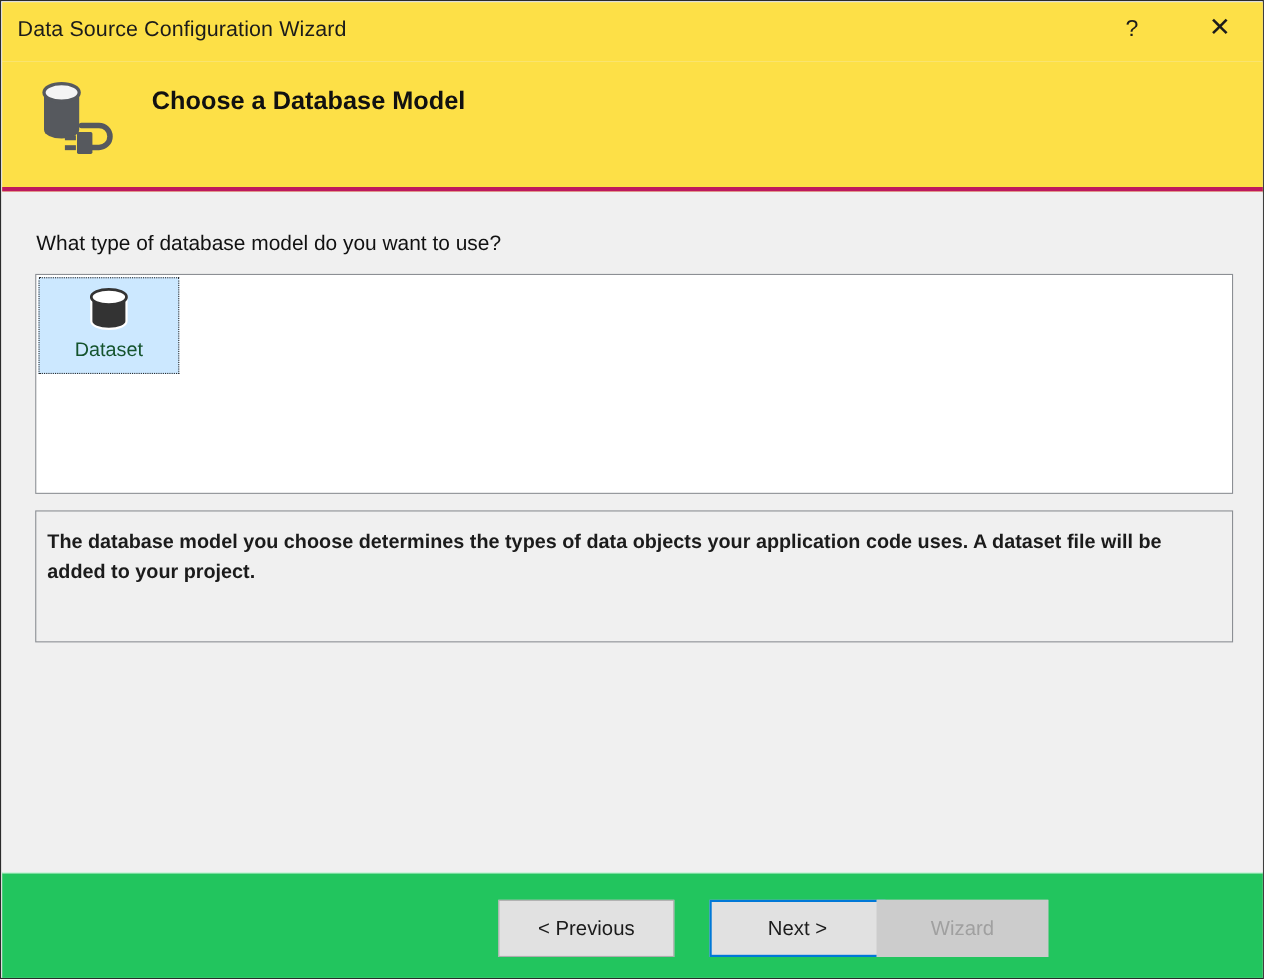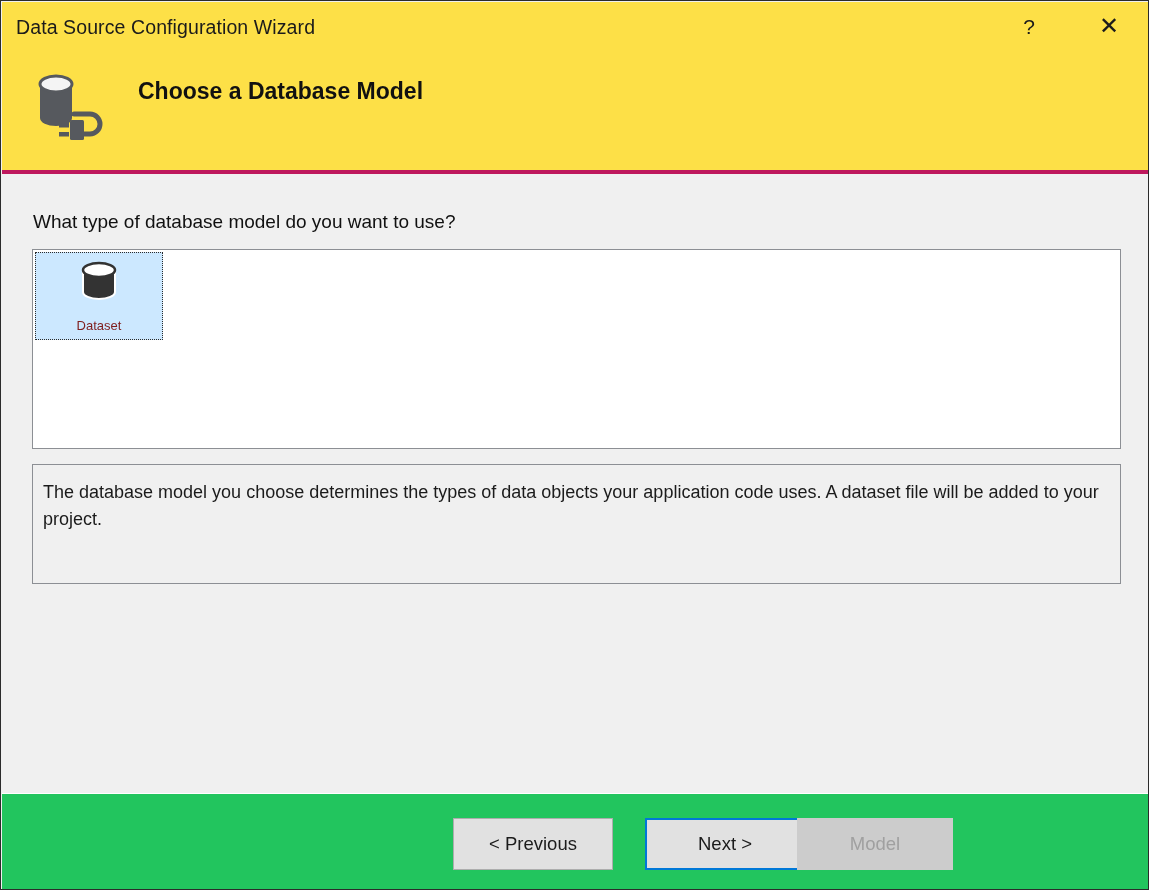--- a/index.html
+++ b/index.html
@@ -140,36 +140,37 @@
     align-items: center;
     justify-content: flex-start;
     padding-top: 6px;
     cursor: default;
   }
   .model-tile .tile-icon {
     width: 46px;
     height: 46px;
   }
   .model-tile .tile-label {
-    margin-top: 14px;
-    font-size: 13px;
-    color: #7f1d1d;
+    margin-top: 4px;
+    font-size: 18px;
+    color: #14532d;
   }
 
   
   #description-box {
     position: absolute;
     left: 30px;
     top: 289px;
     width: 1089px;
     height: 120px;
     box-sizing: border-box;
     background: #f0f0f0;
     border: 1px solid #8c8f94;
     padding: 14px 14px 0 10px;
+    font-weight: bold;
   }
   #description-text {
     font-size: 18px;
     line-height: 1.48;
     color: #1b1b1b;
   }
 
   
   #footer {
     position: absolute;
@@ -265,17 +266,17 @@
   </div>
 
   <div id="footer">
     <button class="dlg-btn" id="btn-previous">
       <span>&lt; Previous</span>
     </button>
     <button class="dlg-btn" id="btn-next">
       <span>Next &gt;</span>
     </button>
     <button class="dlg-btn" id="btn-finish" disabled="">
-      <span>Model</span>
+      <span>Wizard</span>
     </button>
   </div>
 
 </div>
 
 </body></html>

